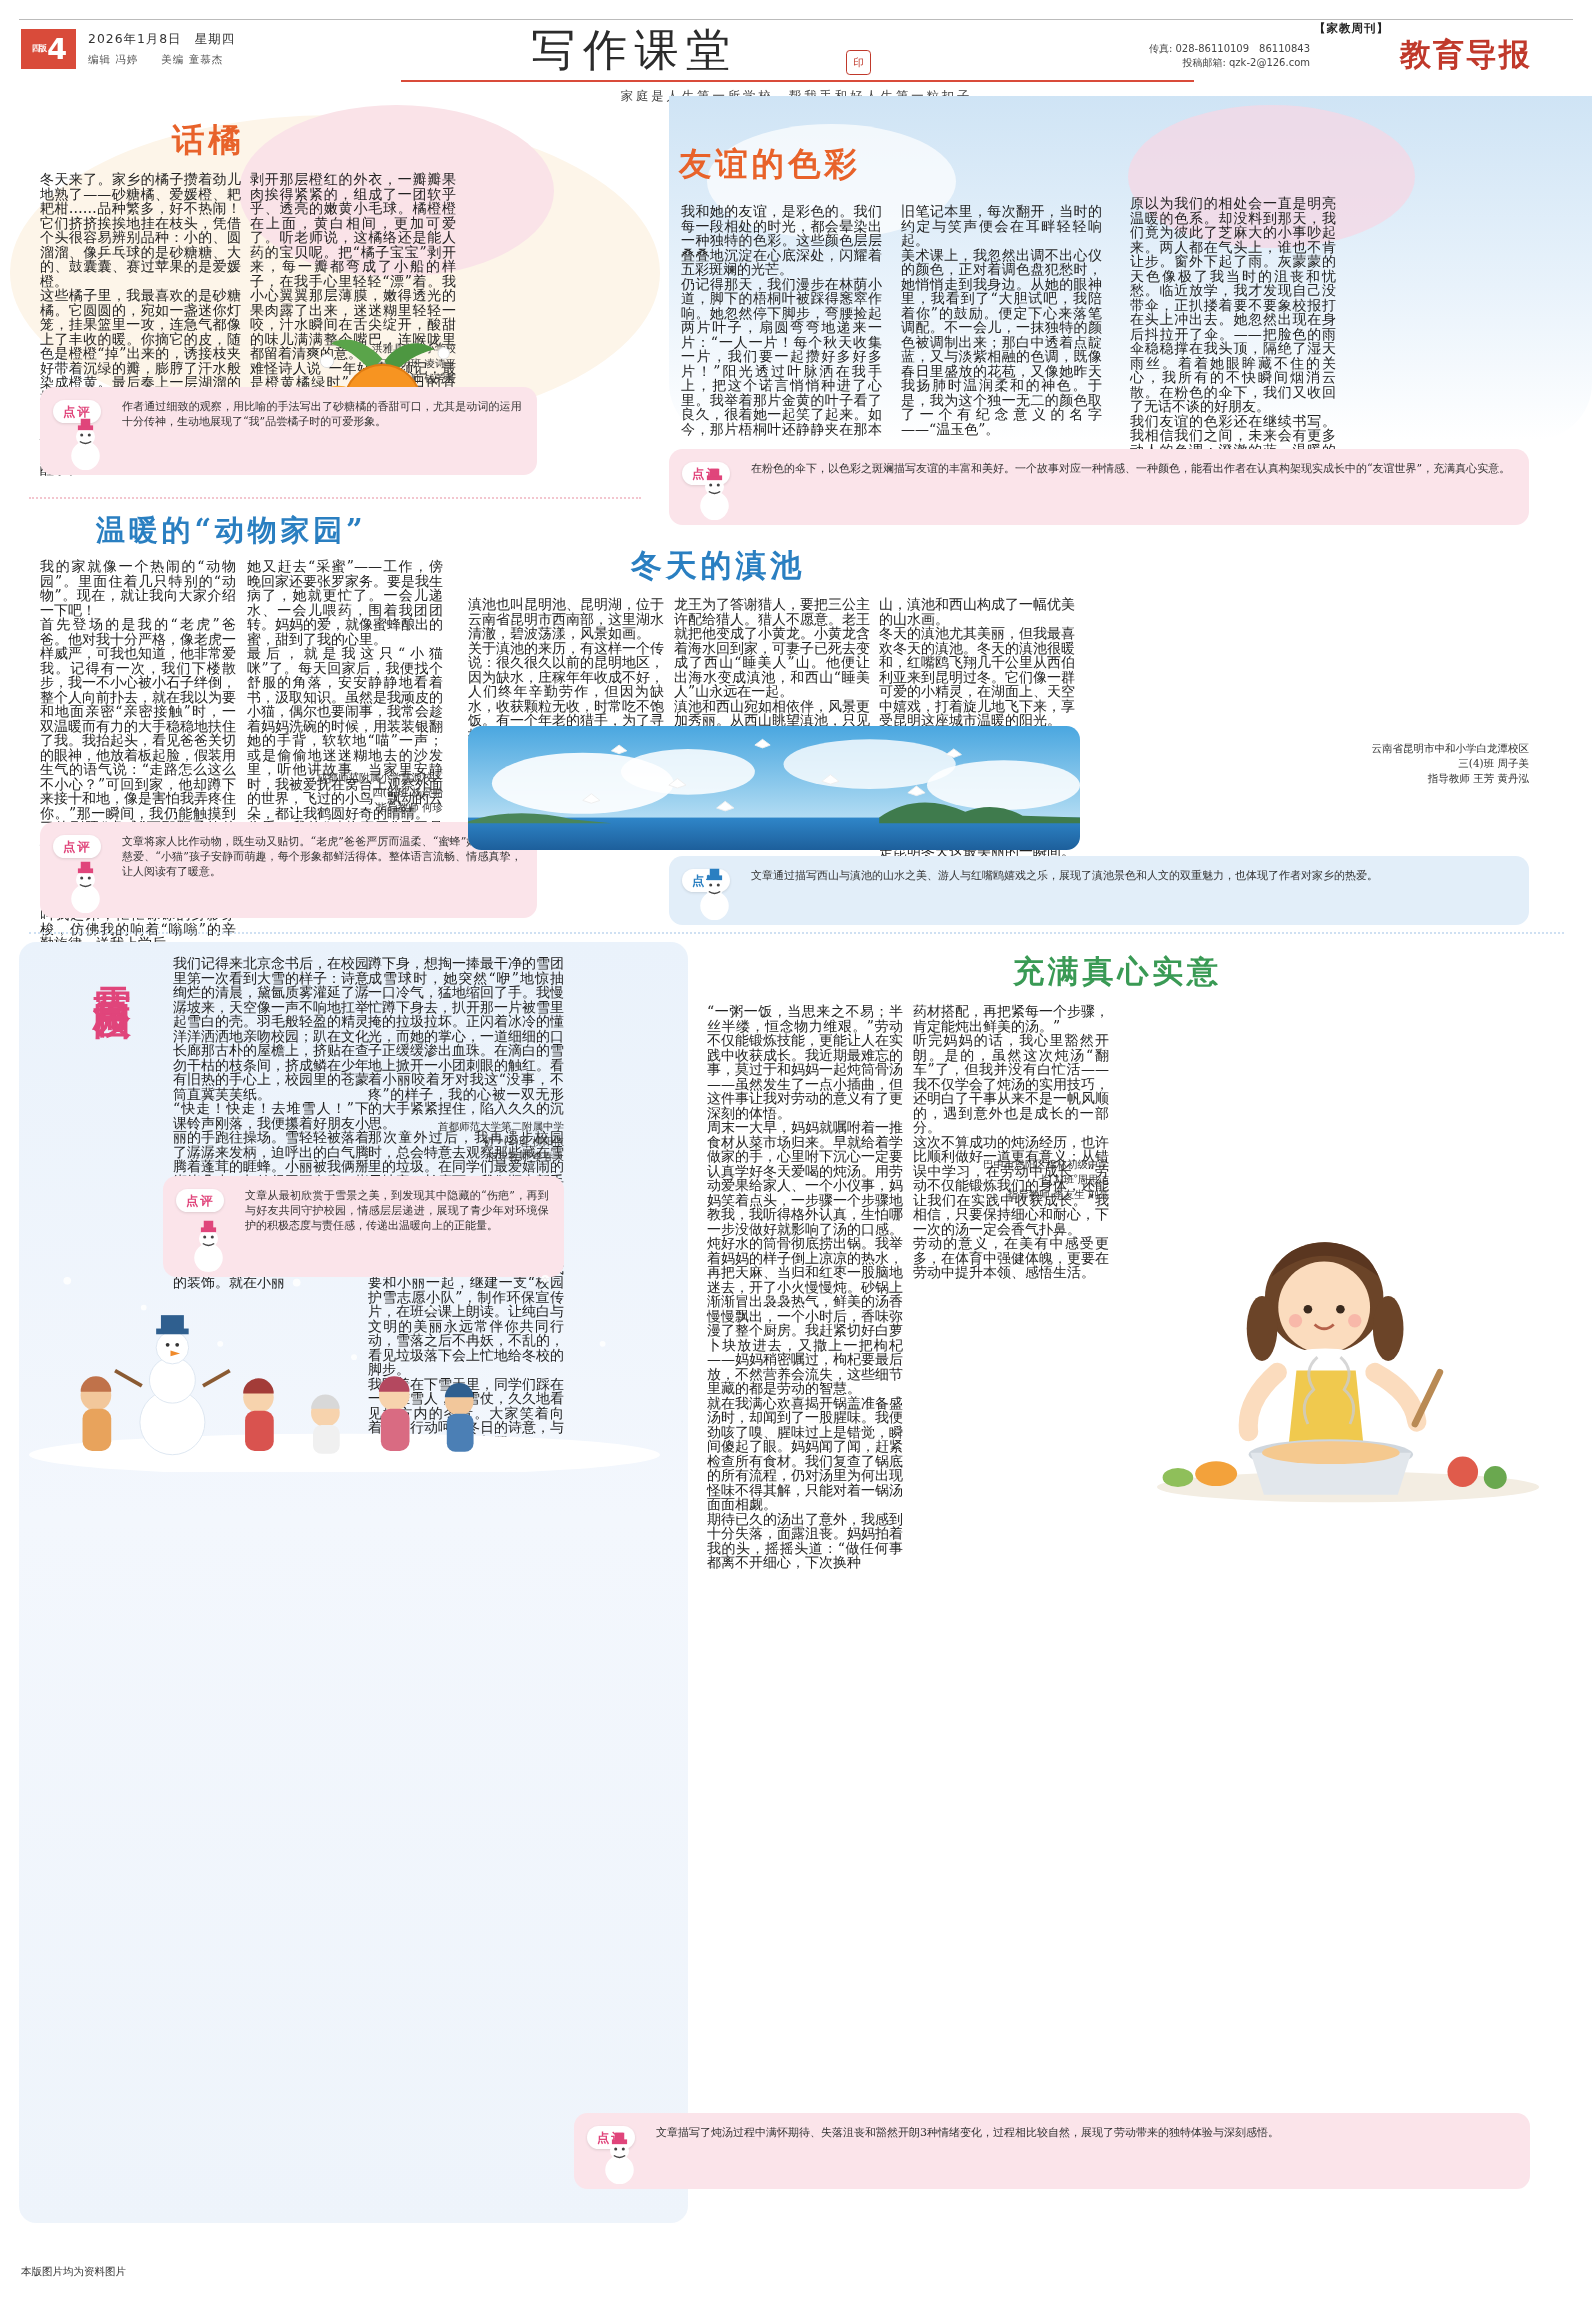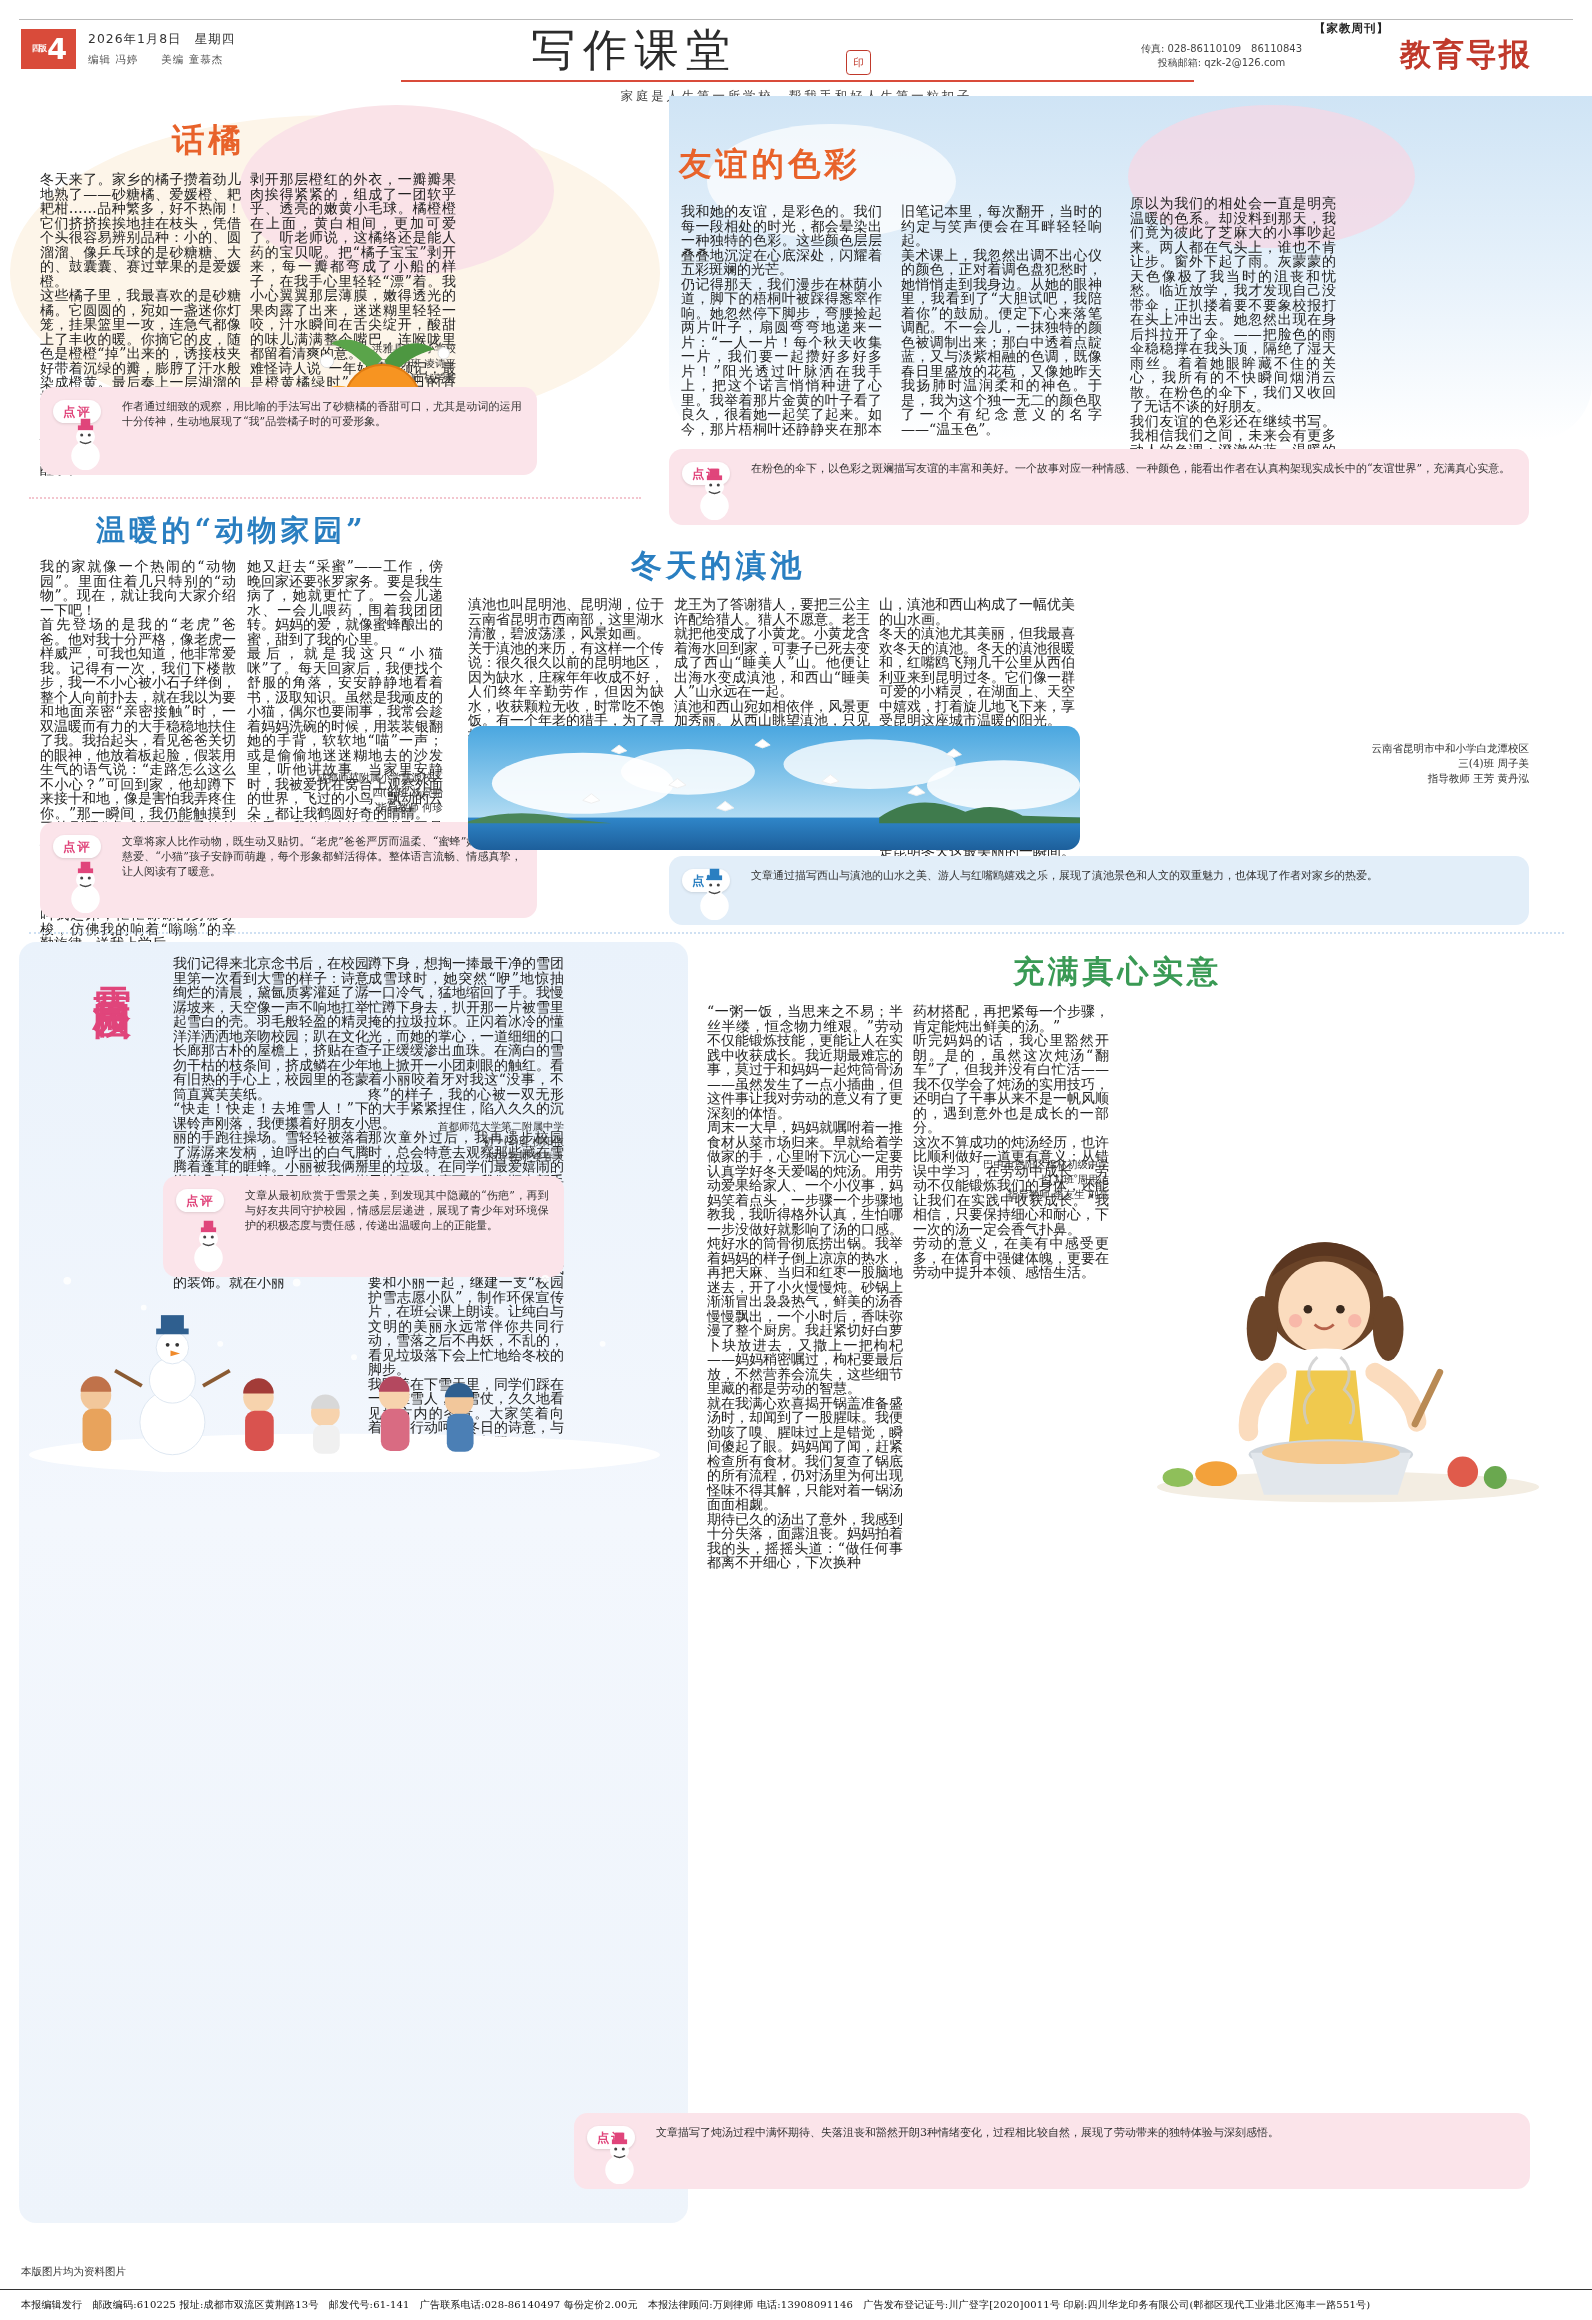--- a/index.html
+++ b/index.html
@@ -25,21 +25,21 @@
   .mh-title { position:absolute; left:0; top:21px; width:1269px; text-align:center;
      font-family:"DejaVu Serif","Liberation Serif",serif; font-weight:normal; font-size:44px;
      color:#2b2b2b; letter-spacing:7.6px;}
   .mh-stamp { position:absolute; left:846px; top:50px; width:25px; height:25px;
      border:1.9px solid #c0392b; border-radius:3.8px; color:#c0392b; font-size:10.5px;
      display:flex; align-items:center; justify-content:center; }
   .mh-sub { position:absolute; left:0; top:88px; width:1593px; text-align:center;
      font-size:12.4px; color:#444; letter-spacing:2.9px;}
   .mh-rule { position:absolute; left:401px; top:80px; width:793px; height:1.9px; background:#d94b3a;}
   .mh-weekly { position:absolute; left:1314px; top:21px; font-size:11.5px; color:#222; letter-spacing:1px; font-weight:bold;}
-  .mh-contact { position:absolute; left:1133px; top:42px; font-size:10px; color:#444; line-height:14.3px; text-align:center; width:177px;}
+  .mh-contact { position:absolute; left:1133px; top:42px; font-size:10px; color:#444; line-height:14.3px; text-align:right; width:177px;}
   .mh-logo { position:absolute; left:1400px; top:34px; width:177px; height:42px;
      font-family:"DejaVu Serif","Liberation Serif",serif; font-weight:bold; font-size:31px;
      color:#c0392b; letter-spacing:1.9px; display:flex; align-items:center; }
   .mh-divline { position:absolute; left:19px; top:19px; width:1554px; height:1px; background:#bbb;}
 
   
   .dashsep { position:absolute; height:0; border-top:2.9px dotted #f3c6cf; }
 
   
   .headline {
@@ -417,15 +417,14 @@
       <circle cx="35" cy="22" r="1.6" fill="#444"></circle>
         <circle cx="43" cy="22" r="1.6" fill="#444"></circle>
       <path d="M33 29 q6 4 12 0" stroke="#444" fill="none" stroke-width="1.4"></path>
       <rect x="31" y="12" width="16" height="5" fill="#e0457b"></rect>
         <rect x="34" y="5" width="10" height="8" fill="#e0457b"></rect>
     </svg>
     <span>文章描写了炖汤过程中满怀期待、失落沮丧和豁然开朗3种情绪变化，过程相比较自然，展现了劳动带来的独特体验与深刻感悟。</span>
   </div>
 
   <div class="footnote">本版图片均为资料图片</div>
-  <div class="footer">本报编辑发行　邮政编码:610225 报址:成都市双流区黄荆路13号　邮发代号:61-141　广告联系电话:028-86140497 每份定价2.00元　本报法律顾问:万则律师 电话:13908091146　广告发布登记证号:川广登字[2020]0011号 印刷:四川华龙印务有限公司(郫都区现代工业港北区海丰一路551号)</div>
 </div>
 
 
 </body></html>

